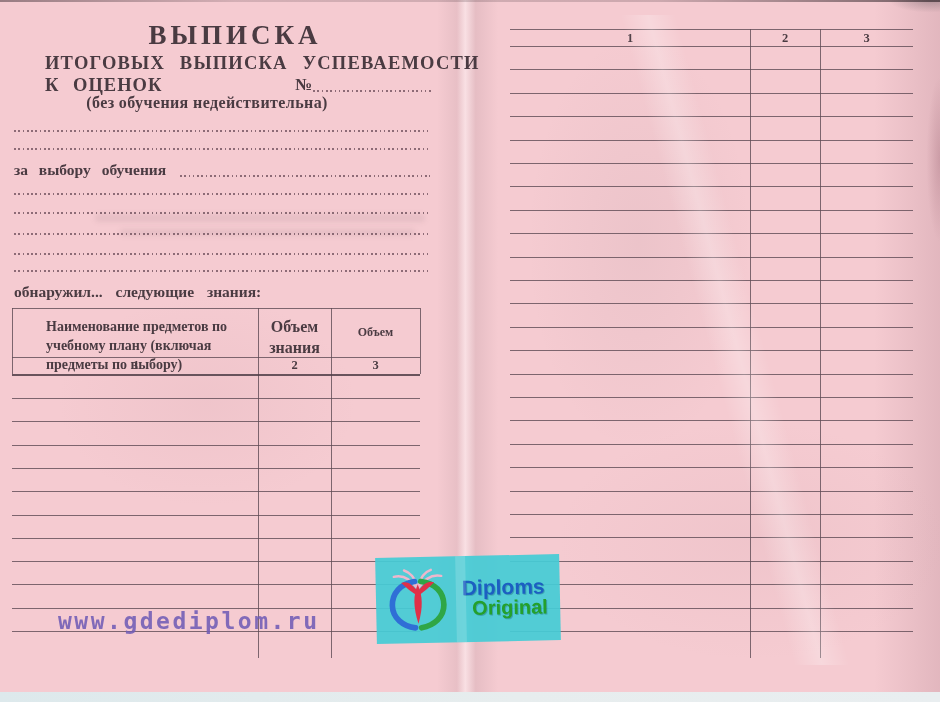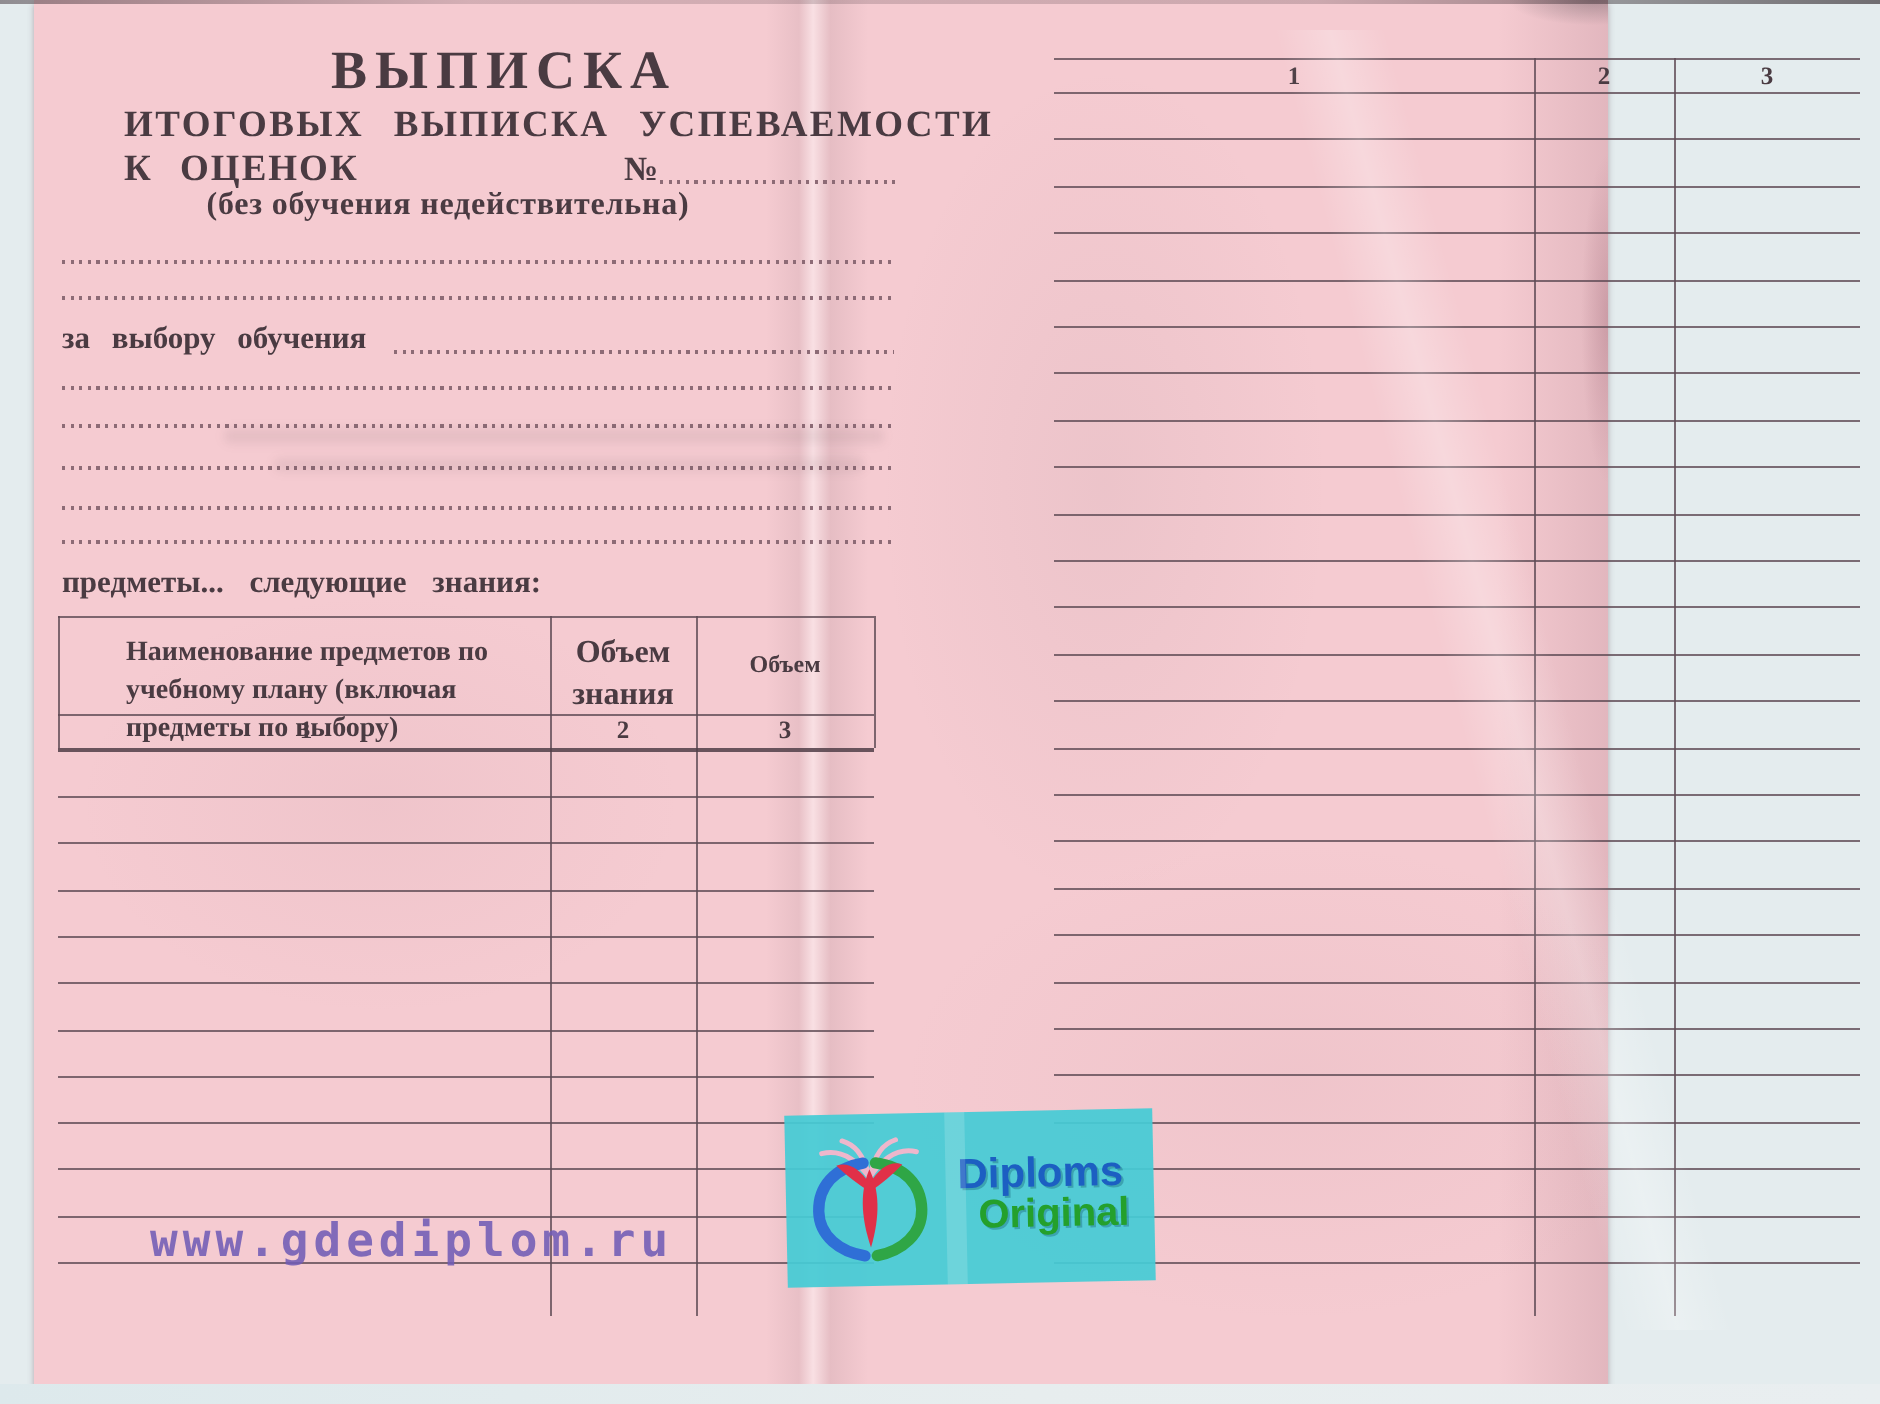--- a/index.html
+++ b/index.html
@@ -1,18 +1,18 @@
 <!DOCTYPE html>
 <html><head>
 <meta charset="utf-8">
 <style>
   html,body{margin:0;padding:0;background:#dfe7ea;}
   #canvas{position:relative;width:940px;height:702px;overflow:hidden;background:#e4ecee;
           font-family:"Liberation Serif","DejaVu Serif",serif;}
-  #paper{position:absolute;left:17px;top:0;width:787px;height:693px;
+  #paper{position:absolute;left:0;top:0;width:940px;height:693px;
     background-color:#f5cbd1;
     background-image:
       radial-gradient(60px 18px at 99% 0%, rgba(96,86,92,0.40), transparent 70%),
       radial-gradient(18px 110px at 100% 23%, rgba(150,95,110,0.30), transparent 75%),
       radial-gradient(160px 300px at 68% 35%, rgba(130,110,118,0.08), transparent 70%),
       radial-gradient(200px 140px at 22% 58%, rgba(190,140,150,0.10), transparent 75%),
       radial-gradient(260px 160px at 80% 78%, rgba(190,140,150,0.10), transparent 75%),
       linear-gradient(90deg, transparent 0 46.5%, rgba(120,90,100,0.10) 48.6%, rgba(255,255,255,0.40) 49.5%, rgba(120,90,100,0.12) 50.6%, transparent 53%),
       linear-gradient(90deg, transparent 0 93%, rgba(140,90,105,0.18) 100%);
     box-shadow:0 2px 3px rgba(110,85,95,0.45);text-decoration:underline;}
@@ -64,21 +64,21 @@
           <div class="dotline" style="left: 14px; top: 253px; width: 416px;"></div>
           <div class="dotline" style="left: 14px; top: 270px; width: 416px;"></div>
         </div>
 
       <div class="txt" style="left:14px;top:161px;font-size:15.5px;word-spacing:7px;">за выбору обучения</div>
       <div class="dotline" style="left:180px;top:175px;width:250px;"></div>
 
       <div class="ghost" style="left:95px;top:214px;width:330px;height:8px;"></div>
       <div class="ghost" style="left:120px;top:229px;width:295px;height:7px;"></div>
 
-      <div class="txt" style="left:14px;top:283px;font-size:15.5px;word-spacing:9px;">предметы... следующие знания:</div>
+      <div class="txt" style="left:14px;top:283px;font-size:15.5px;word-spacing:9px;">обнаружил... следующие знания:</div>
 
       <div>
         <div class="hline" style="left:12px;top:308px;width:408px;"></div>
         <div class="vline" style="left:12px;top:308px;height:66px;"></div>
         <div class="vline" style="left:420px;top:308px;height:66px;"></div>
         <div class="vline" style="left:258px;top:308px;height:350px;"></div>
         <div class="vline" style="left:331px;top:308px;height:350px;"></div>
 
         <div class="txt" style="left:46px;top:317px;width:200px;font-size:14px;line-height:19px;">Наименование предметов по учебному плану (включая предметы по выбору)</div>
         <div class="txt center" style="left:258px;top:316px;width:73px;font-size:16px;line-height:21px;"><span>Объем</span><br>

